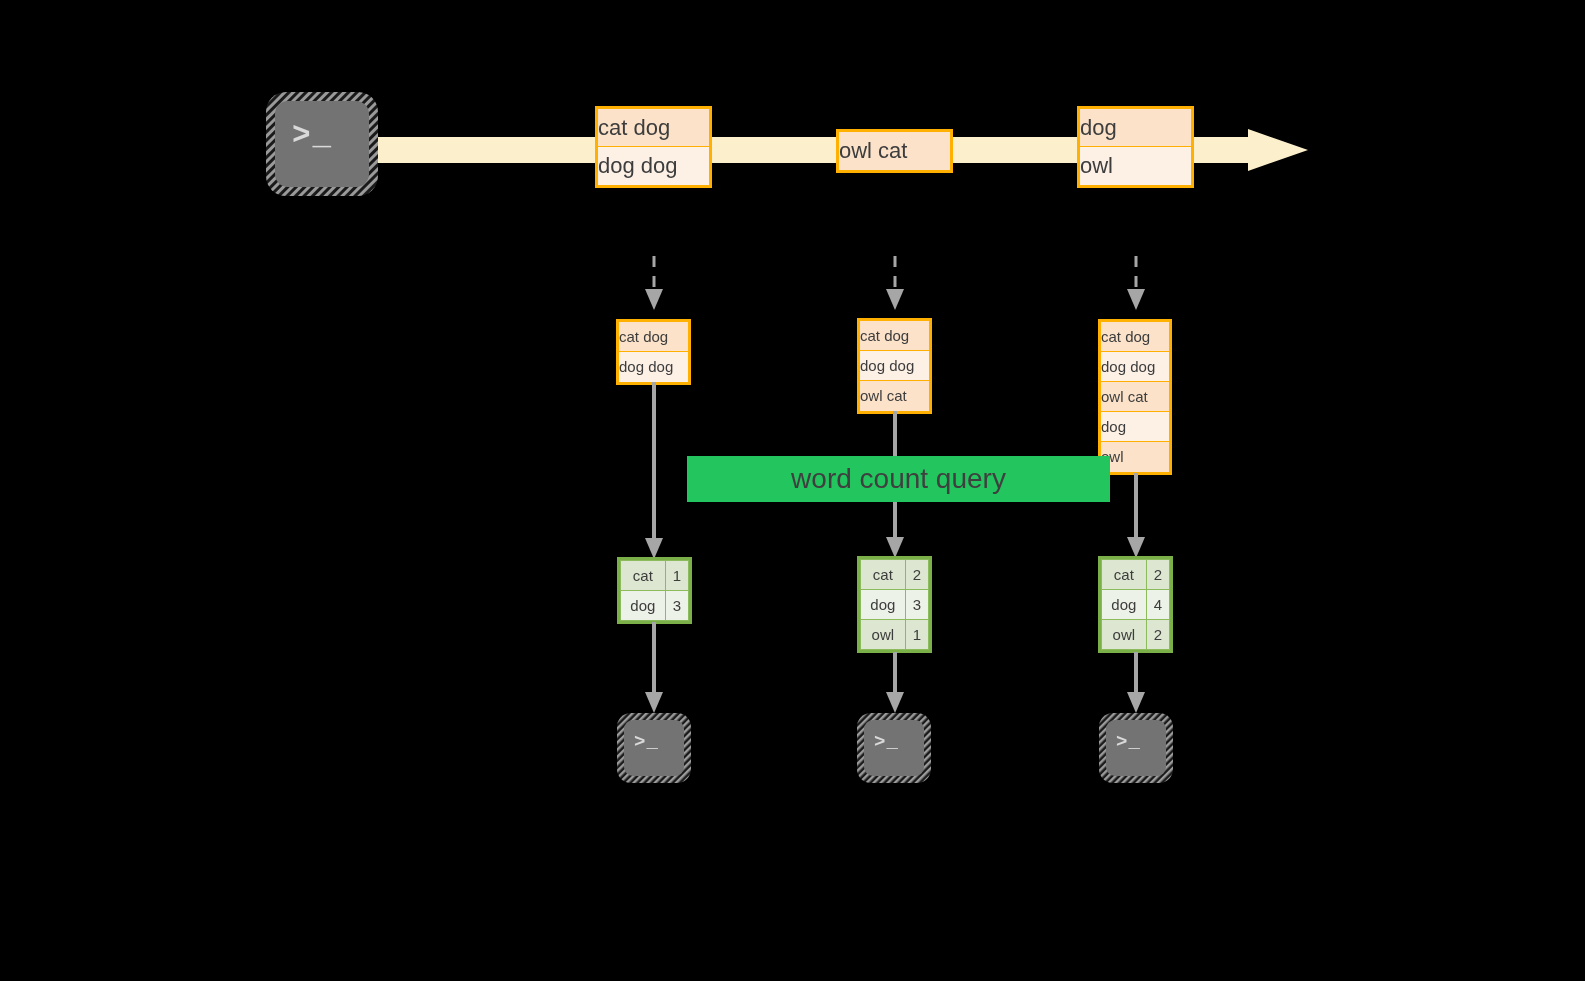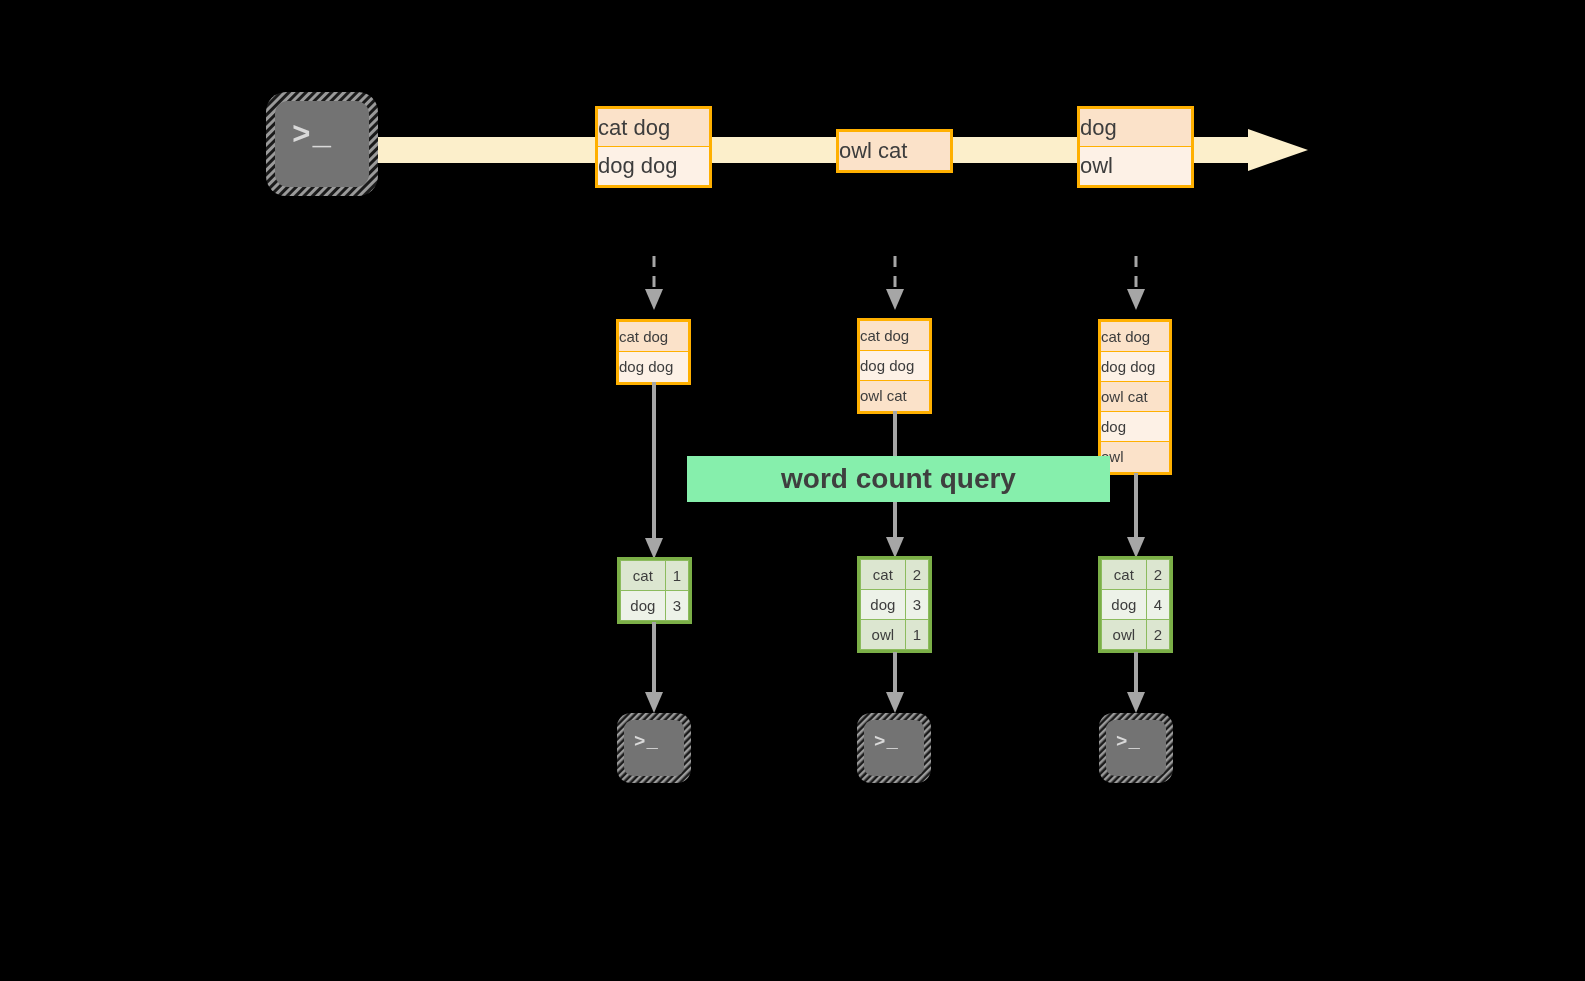--- a/index.html
+++ b/index.html
@@ -64,22 +64,22 @@
   #res-table-1{left:617px;top:557px;width:75px;}
   #res-table-2{left:857px;top:556px;width:75px;}
   #res-table-3{left:1098px;top:556px;width:75px;}
 
   
   .conn{position:absolute;}
   .conn svg{display:block;}
 
   
   #query-band{position:absolute;left:687px;top:456px;width:423px;height:46px;
-              background:#86efac;display:flex;align-items:center;
-              justify-content:center;font-weight:bold;}
+              background:#22c55e;display:flex;align-items:center;
+              justify-content:center;}
   #query-band .label{font-size:28px;color:#3f3f3f;}
 </style>
 </head>
 <body>
 
 <div class="stage">
 
   <div id="stream-band">
     <svg width="940" height="42" viewBox="0 0 940 42">
       <path d="M0 8 L880 8 L880 0 L940 21 L880 42 L880 34 L0 34 Z" fill="#FCEFCB"></path>

